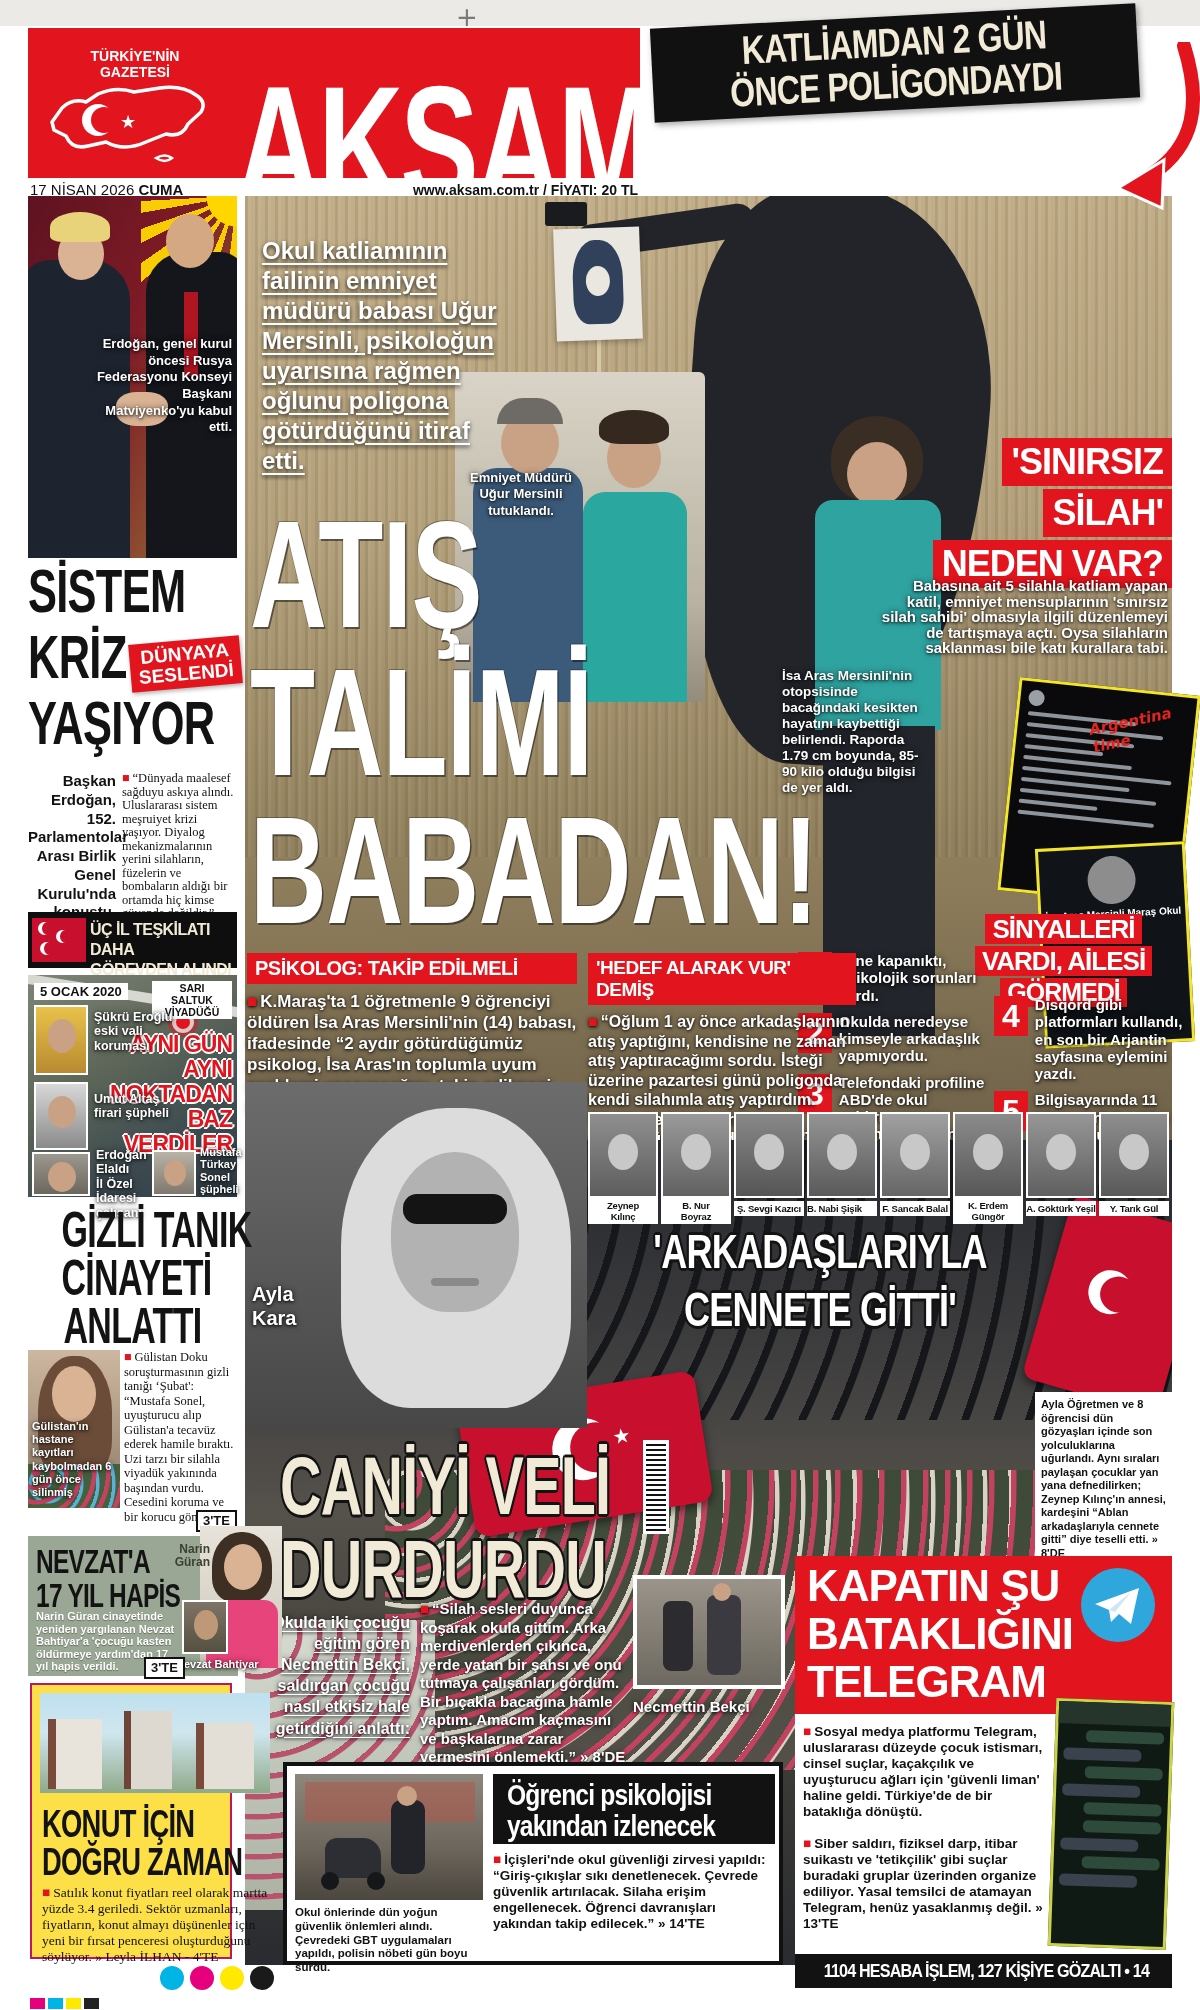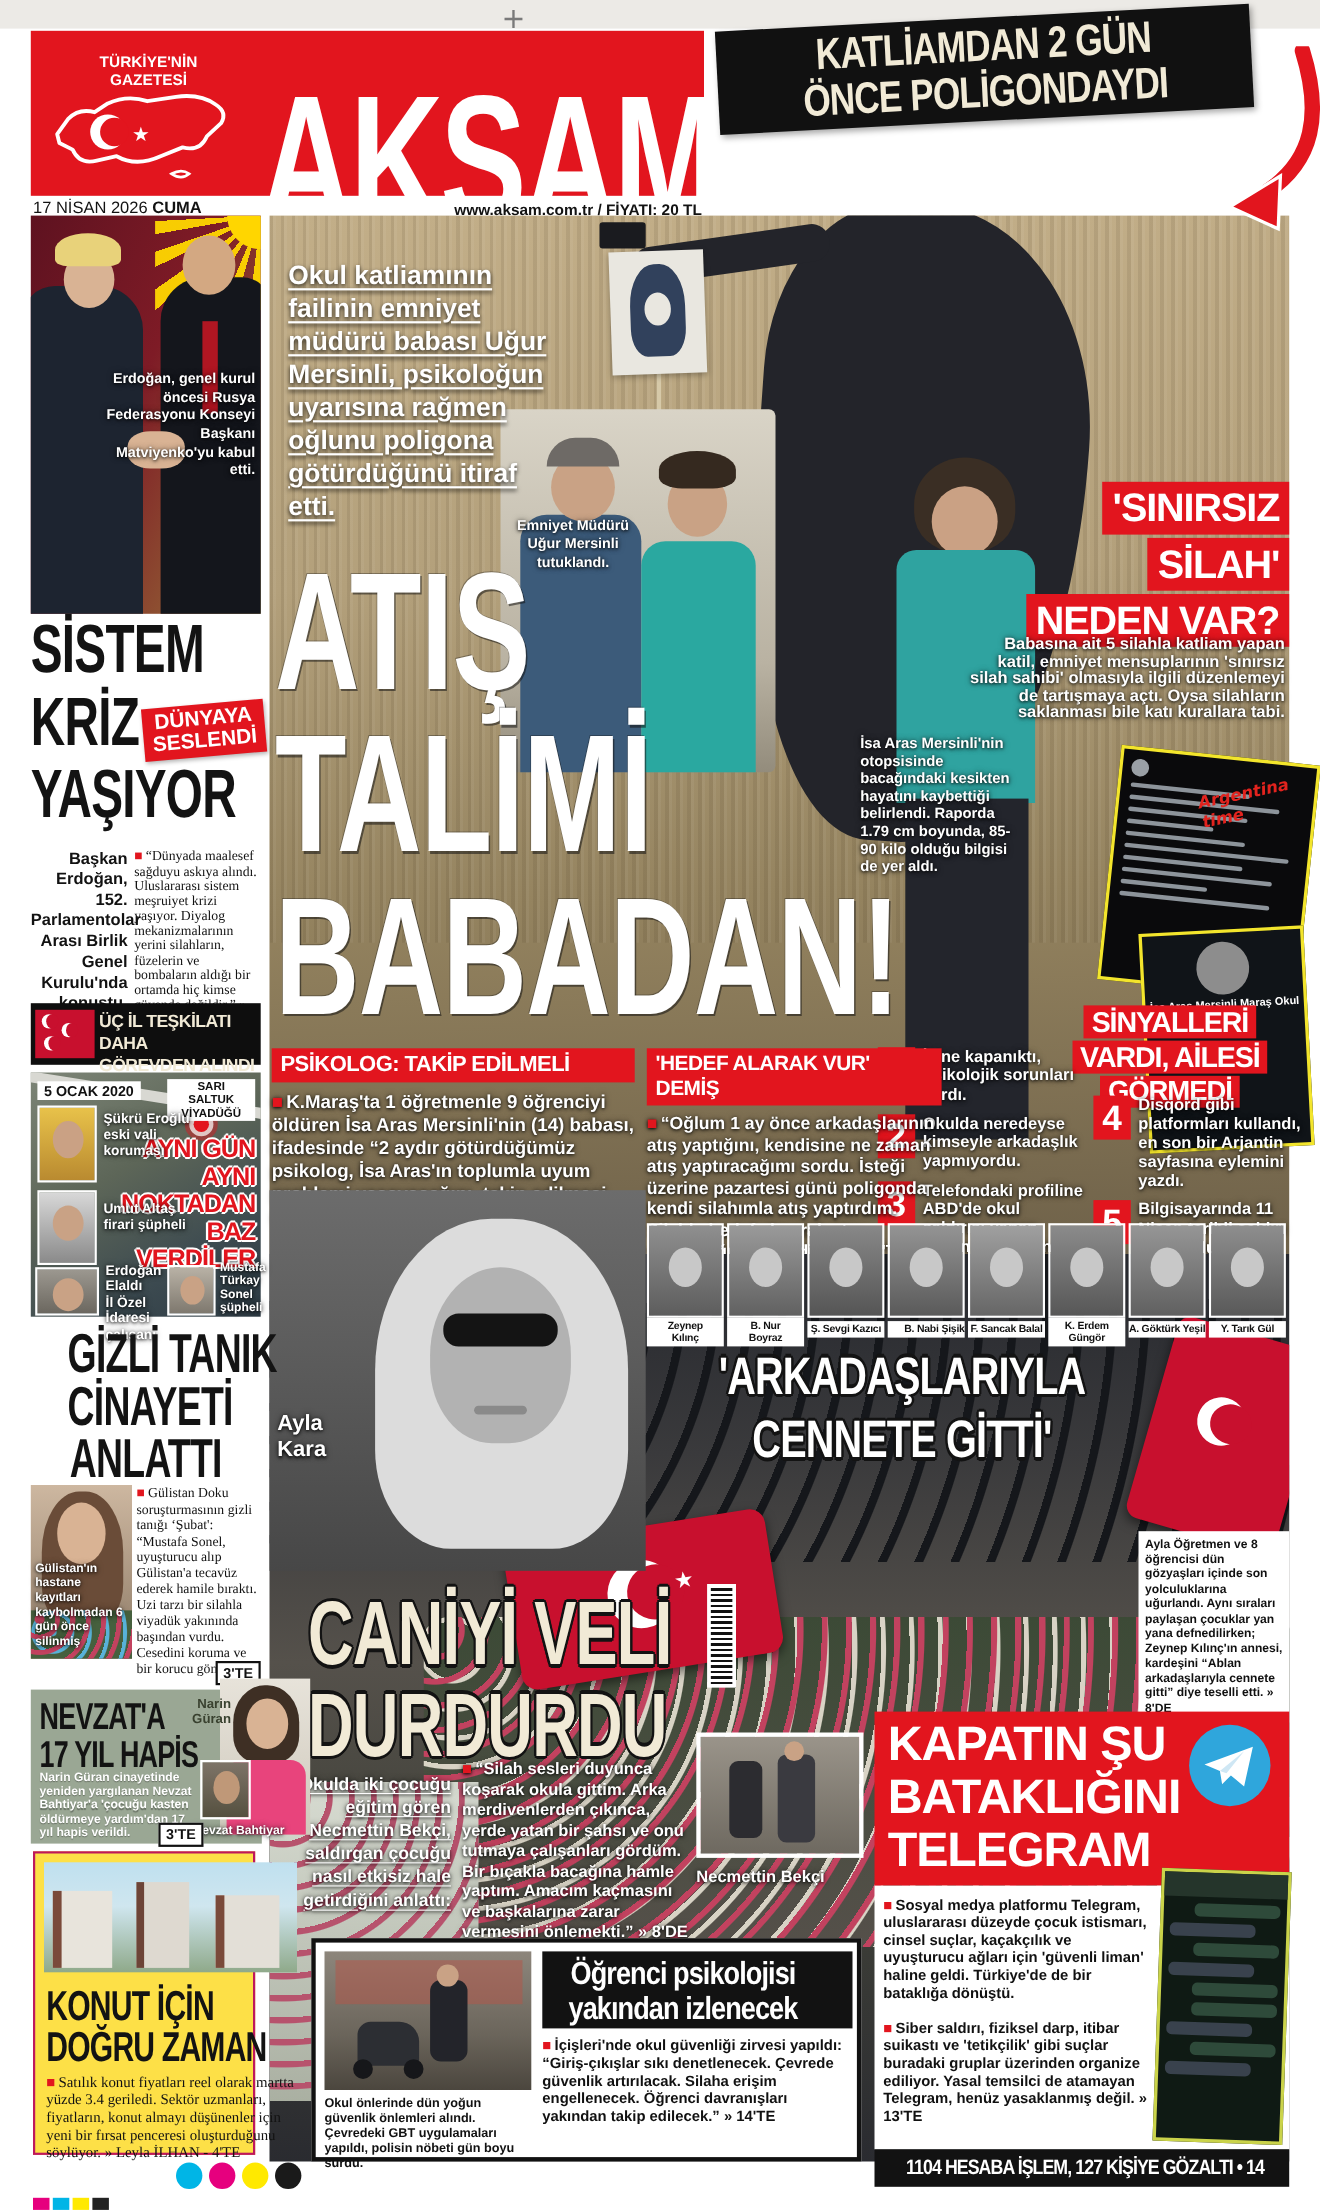--- a/index.html
+++ b/index.html
@@ -241,21 +241,21 @@
     <div style="width:70px;margin-right:3px">
       <div style="height:86px;background:linear-gradient(#888,#555);border:2px solid #fff;position:relative">
           <span class="facedot" style="left:18px;top:20px;width:30px;height:36px"></span>
         </div>
       <div class="whitelabel" style="width:100%;text-align:center;font-size:9.5px;padding:2px 0;letter-spacing:-0.2px">Ş. Sevgi Kazıcı</div>
     </div>
     <div style="width:70px;margin-right:3px">
       <div style="height:86px;background:linear-gradient(#949494,#5a5a5a);border:2px solid #fff;position:relative">
           <span class="facedot" style="left:18px;top:20px;width:30px;height:36px"></span>
         </div>
-      <div class="whitelabel" style="width:100%;text-align:right;font-size:9.5px;padding:2px 0;letter-spacing:-0.2px">B. Nabi Şişik</div>
+      <div class="whitelabel" style="width:100%;text-align:left;font-size:9.5px;padding:2px 0;letter-spacing:-0.2px">B. Nabi Şişik</div>
     </div>
     <div style="width:70px;margin-right:3px">
       <div style="height:86px;background:linear-gradient(#a0a0a0,#666);border:2px solid #fff;position:relative">
           <span class="facedot" style="left:18px;top:20px;width:30px;height:36px"></span>
         </div>
       <div class="whitelabel" style="width:100%;text-align:center;font-size:9.5px;padding:2px 0;letter-spacing:-0.2px">F. Sancak Balal</div>
     </div>
     <div style="width:70px;margin-right:3px">
       <div style="height:86px;background:linear-gradient(#8b8b8b,#575757);border:2px solid #fff;position:relative">
           <span class="facedot" style="left:18px;top:20px;width:30px;height:36px"></span>
@@ -445,21 +445,21 @@
   <div class="abs" style="left:283px;top:1762px;width:500px;height:203px;background:#fff;border:4px solid #111">
     <div class="abs" style="left:8px;top:8px;width:188px;height:126px;overflow:hidden;background:linear-gradient(#8d867c 0%,#6b655b 60%,#4b463e 100%)">
       <div class="abs" style="left:10px;top:8px;width:170px;height:40px;background:#b0584a;opacity:.55"></div>
       <div class="abs" style="left:96px;top:26px;width:34px;height:74px;background:#23242a;border-radius:10px"></div>
       <div class="abs facedot" style="left:102px;top:12px;width:20px;height:20px;background:#c9a285"></div>
       <div class="abs" style="left:30px;top:64px;width:56px;height:40px;background:#2c2e33;border-radius:12px 18px 4px 4px"></div>
       <div class="abs" style="left:26px;top:98px;width:18px;height:18px;border-radius:50%;background:#16171a"></div>
       <div class="abs" style="left:72px;top:98px;width:18px;height:18px;border-radius:50%;background:#16171a"></div>
     </div>
     <div class="abs b" style="left:8px;top:140px;width:188px;font-size:11.5px;line-height:1.2;color:#111">Okul önlerinde dün yoğun güvenlik önlemleri alındı. Çevredeki GBT uygulamaları yapıldı, polisin nöbeti gün boyu sürdü.</div>
-    <div class="abs" style="left:206px;top:8px;width:282px;height:70px;background:#121212;text-align:center">
+    <div class="abs" style="left:206px;top:8px;width:282px;height:70px;background:#121212;">
       <div class="cond sx85" style="font-size:29px;color:#fff;margin:7px 0 0 14px">Öğrenci psikolojisi</div>
       <div class="cond sx85" style="font-size:29px;color:#fff;margin:2px 0 0 14px">yakından izlenecek</div>
     </div>
     <div class="abs b" style="left:206px;top:86px;width:282px;font-size:13.5px;line-height:16px;color:#111">
       <span class="bullet">■</span><span>İçişleri'nde okul güvenliği zirvesi yapıldı: “Giriş-çıkışlar sıkı denetlenecek. Çevrede güvenlik artırılacak. Silaha erişim engellenecek. Öğrenci davranışları yakından takip edilecek.” » 14'TE</span>
     </div>
   </div>
 
   <div class="abs" style="left:795px;top:1714px;width:377px;height:240px;background:#fff"></div>
   <div class="abs" style="left:795px;top:1556px;width:377px;height:158px;background:var(--red)">

